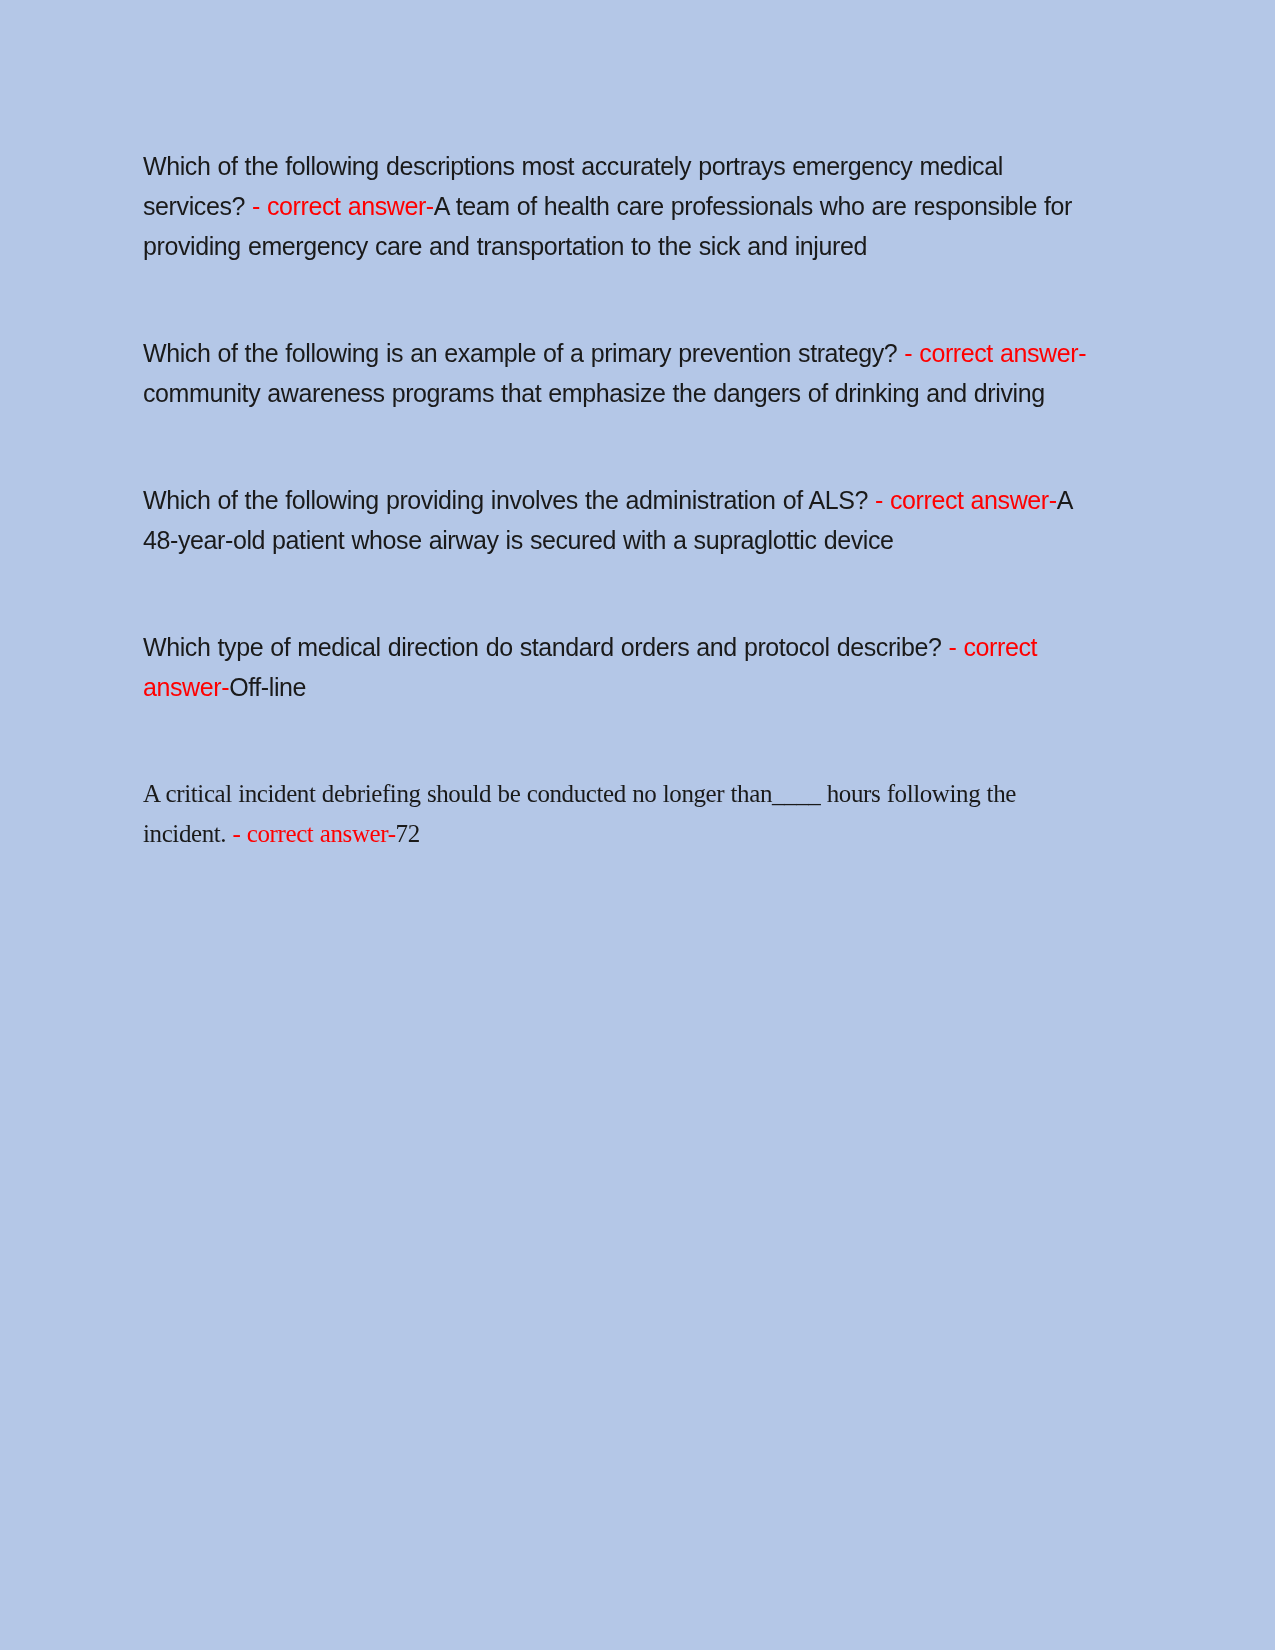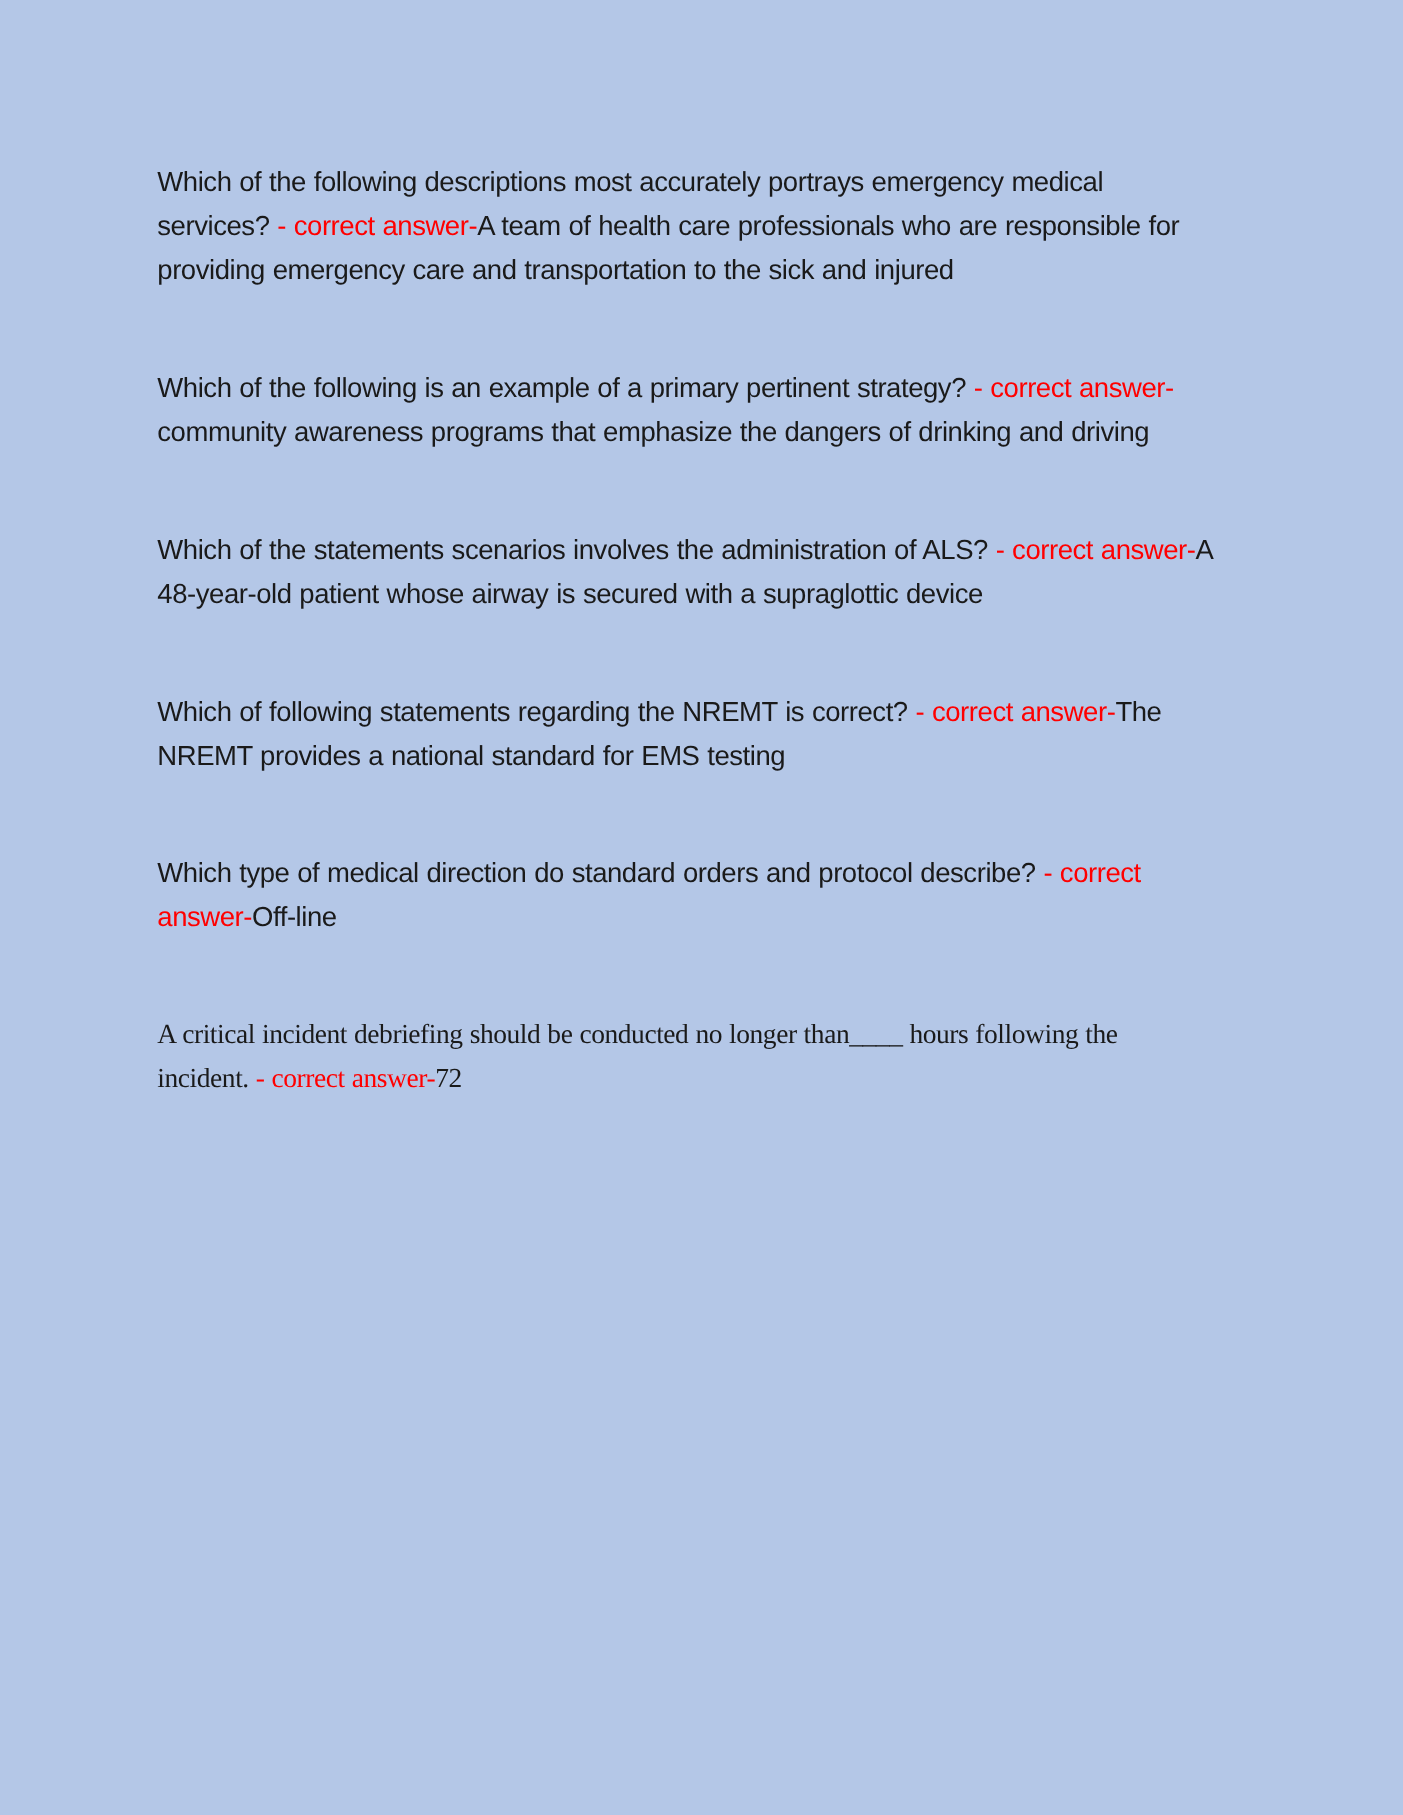--- a/index.html
+++ b/index.html
@@ -42,19 +42,18 @@
     color: var(--accent-color, #FF0000);
     margin-top: 19px;
   }
 </style>
 </head>
 <body>
 
 <div class="page">
   <main class="content" id="qa-list">
       <p class="qa-item"><span class="question">Which of the following descriptions most accurately portrays emergency medical services?</span> <span class="marker">- correct answer-</span><span class="answer">A team of health care professionals who are responsible for providing emergency care and transportation to the sick and injured</span></p>
-      <p class="qa-item"><span class="question">Which of the following is an example of a primary pertinent strategy?</span> <span class="marker">- correct answer-</span><span class="answer">community awareness programs that emphasize the dangers of drinking and driving</span></p>
-      <p class="qa-item"><span class="question">Which of the statements scenarios involves the administration of ALS?</span> <span class="marker">- correct answer-</span><span class="answer">A 48-year-old patient whose airway is secured with a supraglottic device</span></p>
-      <p class="qa-item"><span class="question">Which of following statements regarding the NREMT is correct?</span> <span class="marker">- correct answer-</span><span class="answer">The NREMT provides a national standard for EMS testing</span></p>
+      <p class="qa-item"><span class="question">Which of the following is an example of a primary prevention strategy?</span> <span class="marker">- correct answer-</span><span class="answer">community awareness programs that emphasize the dangers of drinking and driving</span></p>
+      <p class="qa-item"><span class="question">Which of the following providing involves the administration of ALS?</span> <span class="marker">- correct answer-</span><span class="answer">A 48-year-old patient whose airway is secured with a supraglottic device</span></p>
       <p class="qa-item"><span class="question">Which type of medical direction do standard orders and protocol describe?</span> <span class="marker">- correct answer-</span><span class="answer">Off-line</span></p>
       <p class="qa-item"><span class="question">A critical incident debriefing should be conducted no longer than____ hours following the incident.</span> <span class="marker">- correct answer-</span><span class="answer">72</span></p>
     </main>
 </div>
 
 </body></html>

